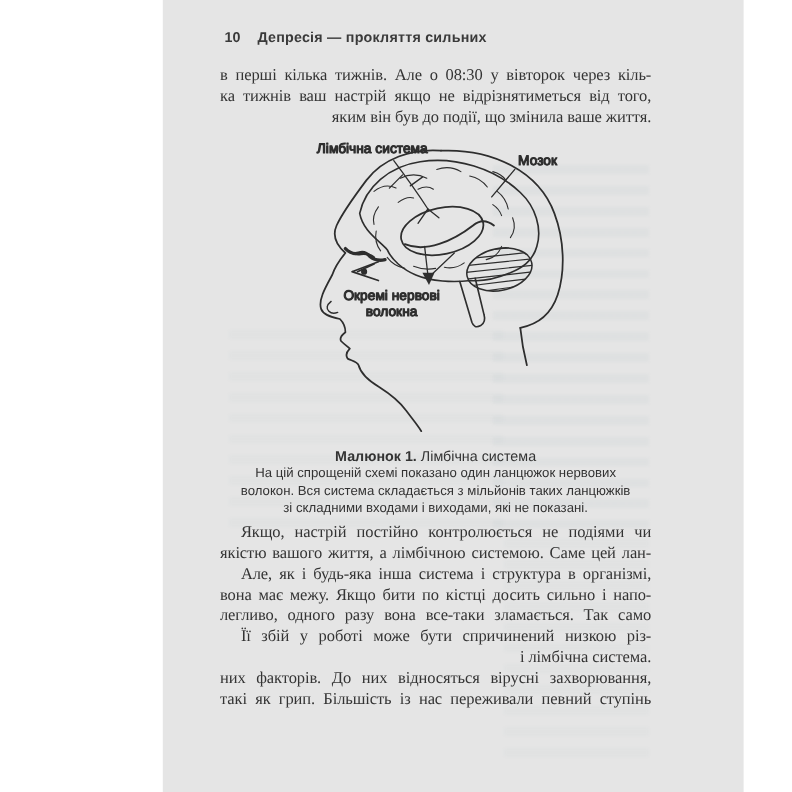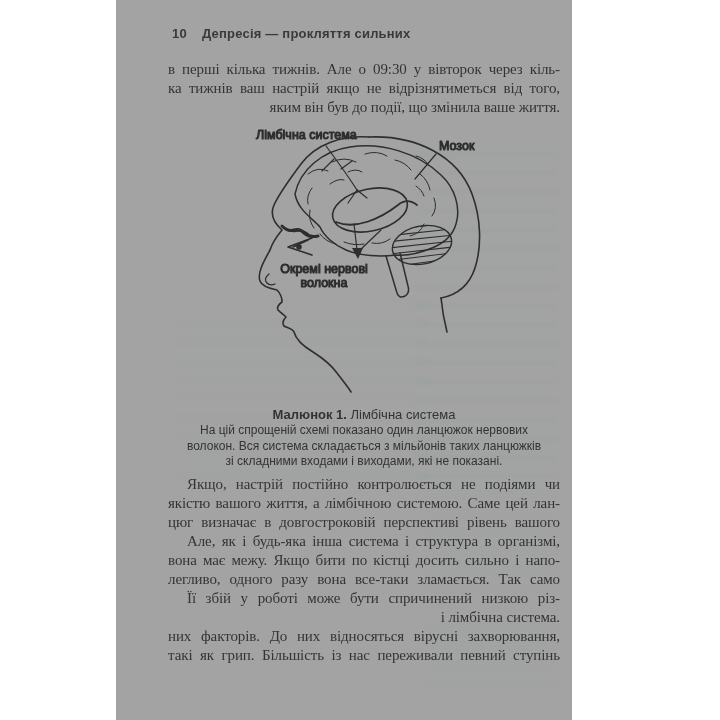--- a/index.html
+++ b/index.html
@@ -2,25 +2,25 @@
 <html><head>
 <meta charset="utf-8">
 <style>
   html,body{margin:0;padding:0;}
   body{
     width:720px;height:720px;background:#ffffff;overflow:hidden;
     font-family:"Liberation Serif", serif;
   }
   .stage{position:relative;width:720px;height:720px;background:#ffffff;}
   .page{
-    position:absolute;left:116px;top:0;width:456px;height:720px;
+    position:absolute;left:148px;top:0;width:528px;height:720px;
     background:
       radial-gradient(ellipse 70px 55px at 36px 492px, rgba(234,224,150,.30), rgba(234,224,150,0) 70%),
       linear-gradient(90deg,#d5d5da 0%,#e2e2e6 2.5%,#ededee 7%,#f2f1ee 18%,#f4f3f0 55%,#f1f0ed 90%,#eceb e9 100%);
-    background-color:#a3a3a3;
+    background-color:#e5e5e5;
     color:#383838;
   }
   
   .bleed{position:absolute;pointer-events:none;filter:blur(1.6px);}
   .bleed-1{left:300px;top:150px;width:142px;height:330px;opacity:.55;
     background:repeating-linear-gradient(180deg, rgba(110,145,155,.10) 0 8px, rgba(0,0,0,0) 8px 19px);}
   .bleed-2{left:60px;top:300px;width:250px;height:180px;opacity:.35;
     background:repeating-linear-gradient(180deg, rgba(110,145,155,.09) 0 8px, rgba(0,0,0,0) 8px 19px);}
   .bleed-3{left:310px;top:490px;width:132px;height:200px;opacity:.35;
     background:repeating-linear-gradient(180deg, rgba(110,145,155,.09) 0 8px, rgba(0,0,0,0) 8px 19px);}
@@ -64,21 +64,21 @@
     <div class="bleed bleed-1"></div>
     <div class="bleed bleed-2"></div>
     <div class="bleed bleed-3"></div>
 
     <div class="runhead">
       <span class="num">10</span>
       <span class="ttl">Депресія — прокляття сильних</span>
     </div>
 
     <div class="textblock tb1">
-        <div class="line j">в перші кілька тижнів. Але о 09:30 у вівторок через кіль-</div>
+        <div class="line j">в перші кілька тижнів. Але о 08:30 у вівторок через кіль-</div>
         <div class="line j">ка тижнів ваш настрій якщо не відрізнятиметься від того,</div>
         <div class="line">яким він був до події, що змінила ваше життя.</div>
       </div>
 
     <svg class="figure-svg" viewBox="0 0 300 285" fill="none" stroke="#2e2e2e" stroke-linecap="round" stroke-linejoin="round">
 
       <g stroke-width="1.6">
         <path d="M149,11 C122,9 96,18 81,38 C72,50 60,66 54,79 C50,88 54,97 62,104
                  C57,110 52,118 50,124 C44,135 37,147 40,155 C42,161 52,163 57,164
                  C61,168 62,172 62,176 C58,179 57,182 58,184 C61,187 64,189 66,191
@@ -182,21 +182,20 @@
       <div>
           <div class="cap-line">На цій спрощеній схемі показано один ланцюжок нервових</div>
           <div class="cap-line">волокон. Вся система складається з мільйонів таких ланцюжків</div>
           <div class="cap-line">зі складними входами і виходами, які не показані.</div>
         </div>
     </div>
 
     <div class="textblock tb2">
         <div class="line j ind">Якщо, настрій постійно контролюється не подіями чи</div>
         <div class="line j">якістю вашого життя, а лімбічною системою. Саме цей лан-</div>
-        <div class="line j">цюг визначає в довгостроковій перспективі рівень вашого</div>
         <div class="line j ind">Але, як і будь-яка інша система і структура в організмі,</div>
         <div class="line j">вона має межу. Якщо бити по кістці досить сильно і напо-</div>
         <div class="line j">легливо, одного разу вона все-таки зламається. Так само</div>
         <div class="line j ind">Її збій у роботі може бути спричинений низкою різ-</div>
         <div class="line">і лімбічна система.</div>
         <div class="line j">них факторів. До них відносяться вірусні захворювання,</div>
         <div class="line j">такі як грип. Більшість із нас переживали певний ступінь</div>
       </div>
 
   </div>

